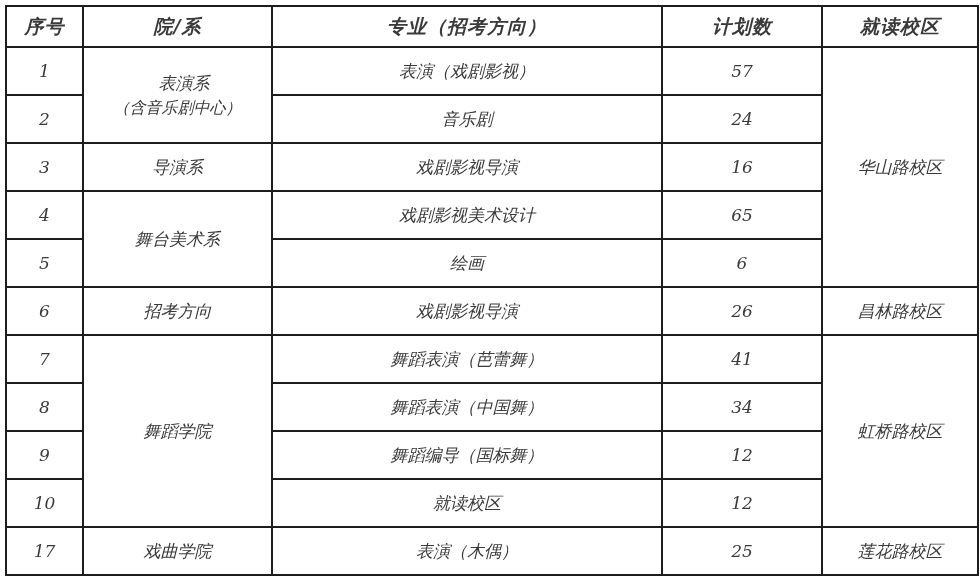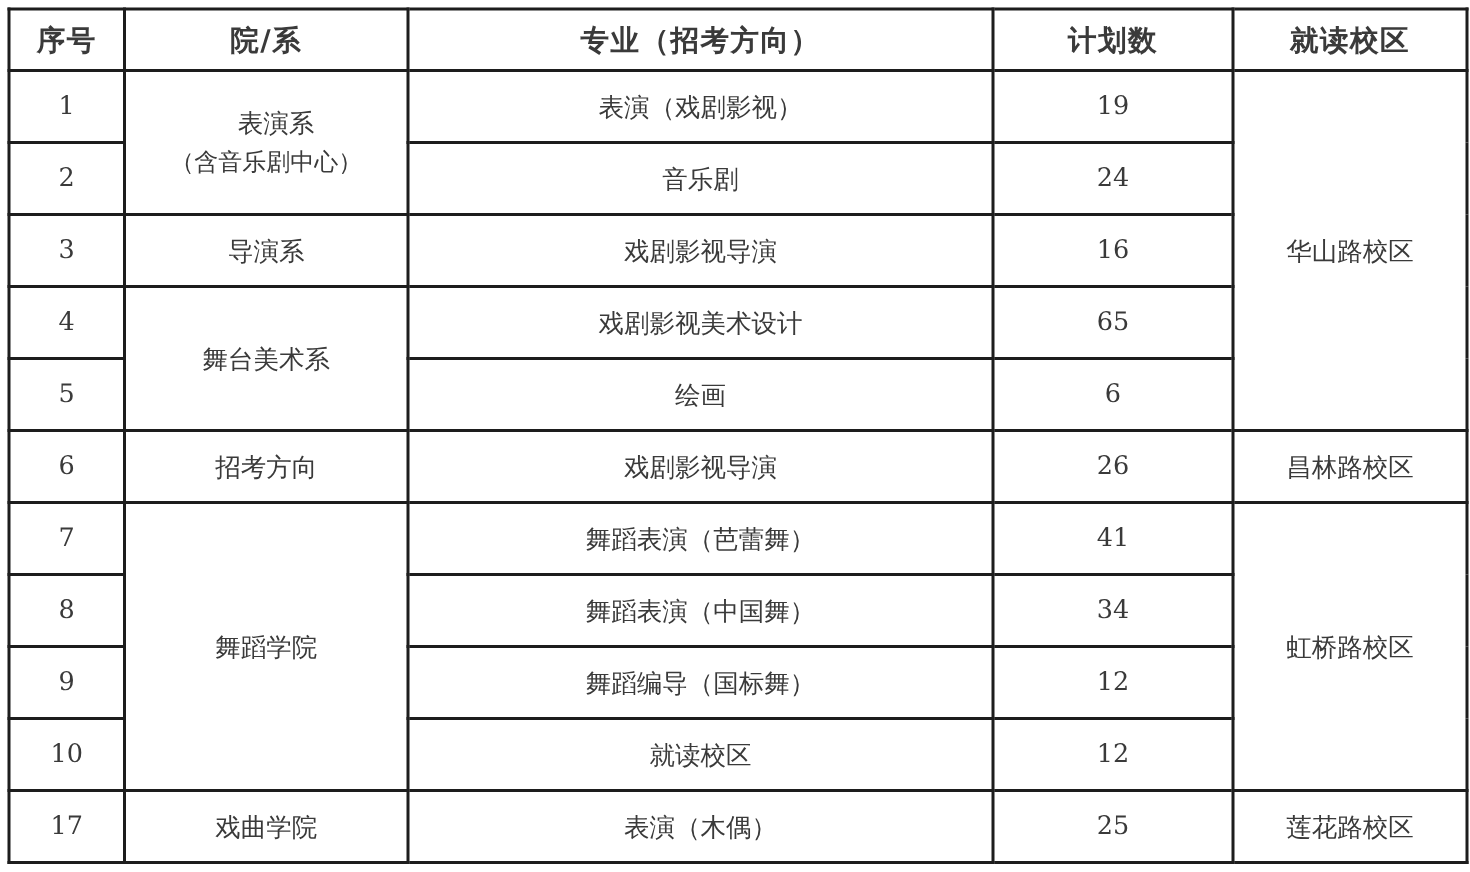--- a/index.html
+++ b/index.html
@@ -12,20 +12,21 @@
     width: 980px; height: 581px;
     background: var(--background);
     font-family: "DejaVu Serif", "Liberation Serif", serif;
     overflow: hidden;
   }
   table.plan-table {
     border-collapse: collapse;
     table-layout: fixed;
     width: 972px;
     margin: 5px 0 0 5px;
+    font-style: italic;
   }
   .plan-table th, .plan-table td {
     border: 2px solid var(--border);
     text-align: center;
     vertical-align: middle;
     color: var(--text);
     overflow: hidden;
   }
   .plan-table th {
     font-weight: bold;
@@ -64,21 +65,21 @@
     </tr>
   </thead>
   <tbody>
     <tr>
       <td>1</td>
       <td rowspan="2">
         <div class="dept-name">表演系</div>
         <div class="dept-note">（含音乐剧中心）</div>
       </td>
       <td>表演（戏剧影视）</td>
-      <td>19</td>
+      <td>57</td>
       <td rowspan="5">华山路校区</td>
     </tr>
     <tr>
       <td>2</td>
       <td>音乐剧</td>
       <td>24</td>
     </tr>
     <tr>
       <td>3</td>
       <td>导演系</td>

